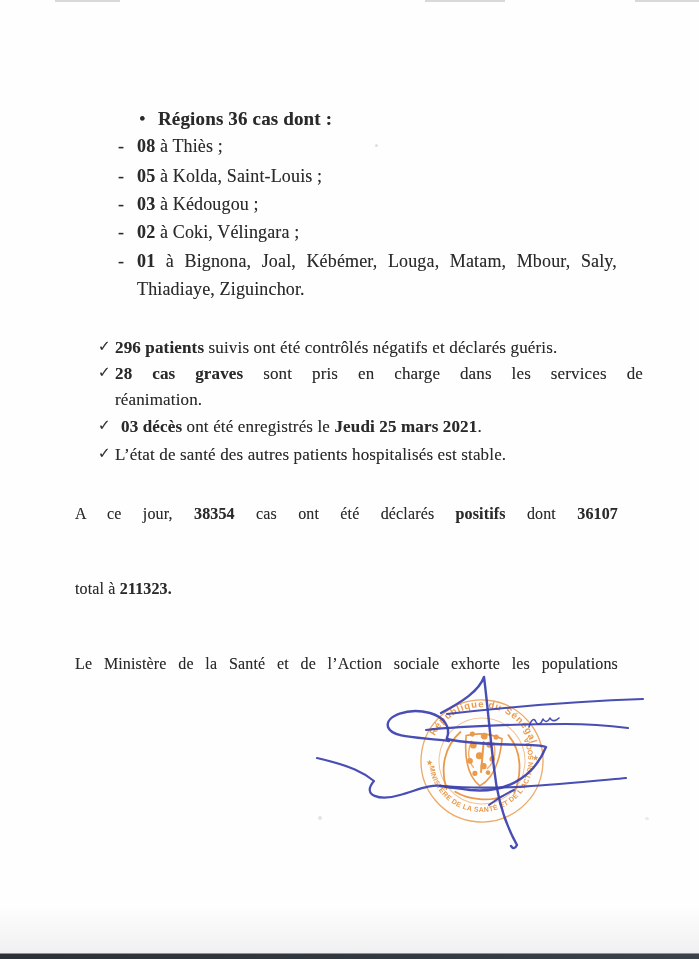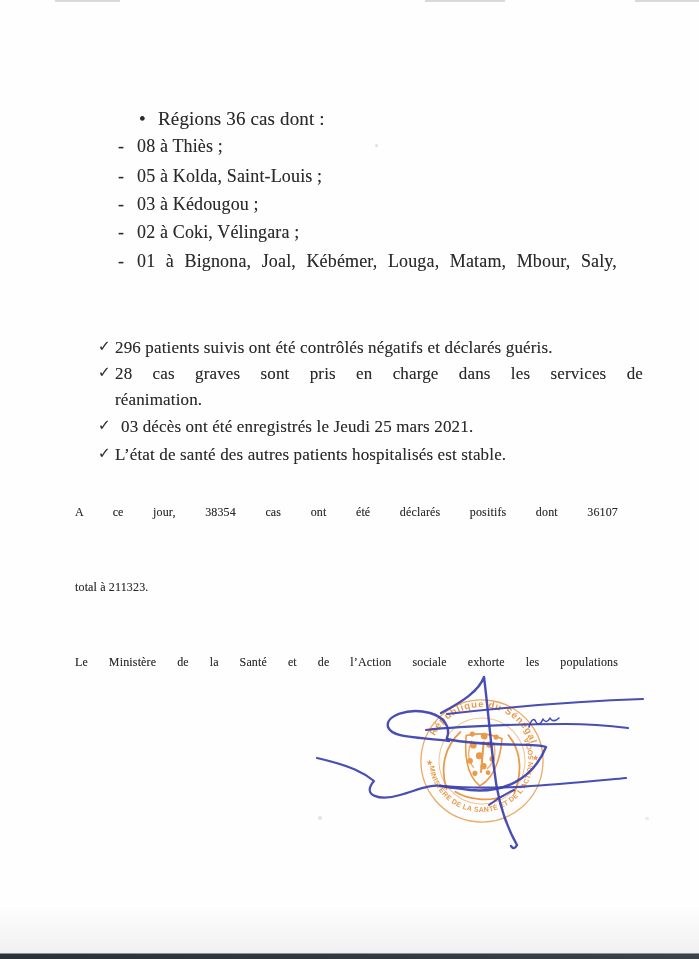--- a/index.html
+++ b/index.html
@@ -11,22 +11,22 @@
   }
   .row{
     position:absolute;line-height:1;white-space:nowrap;
     letter-spacing:.15px;
     text-shadow:0 0 .6px rgba(40,40,40,.38);
   }
   .row.just{white-space:normal;text-align:justify;text-align-last:justify;}
   .t-list{font-size:18px;}
   .t-head{font-size:19px;}
   .t-check{font-size:17px;}
-  .t-para{font-size:12px;}
-  .b{font-weight:normal;}
+  .t-para{font-size:16px;}
+  .b{font-weight:bold;}
   .marker{position:absolute;top:0;}
   .check-marker{font-family:"DejaVu Sans",sans-serif;font-size:15px;color:#333;}
   
   .top-smudge{position:absolute;top:0;height:2px;background:rgba(150,150,150,.35);}
   .bottom-wash{position:absolute;left:0;right:0;bottom:5px;height:48px;
     background:linear-gradient(#fefefe,#f0f0f2);}
   .bottom-bar{position:absolute;left:0;right:0;bottom:0;height:5px;
     background:linear-gradient(90deg,#2c3137,#343a41 60%,#3c4249);
     border-top:1px solid #8d9298;}
   .speck{position:absolute;border-radius:50%;opacity:.5;}
@@ -45,20 +45,21 @@
   <div class="top-smudge" style="left:425px;width:80px;"></div>
   <div class="top-smudge" style="left:635px;width:64px;"></div>
 
   <div class="row t-head" style="top:109px;left:158px"><span class="marker" style="left:-19px">•</span><span class="b">Régions 36 cas dont :</span></div>
 
   <div class="row t-list" style="top:137px;left:137px"><span class="marker" style="left:-19px">-</span><span class="b">08</span><span> à Thiès ;</span></div>
   <div class="row t-list" style="top:167px;left:137px"><span class="marker" style="left:-19px">-</span><span class="b">05</span><span> à Kolda, Saint-Louis ;</span></div>
   <div class="row t-list" style="top:195px;left:137px"><span class="marker" style="left:-19px">-</span><span class="b">03</span><span> à Kédougou ;</span></div>
   <div class="row t-list" style="top:223px;left:137px"><span class="marker" style="left:-19px">-</span><span class="b">02</span><span> à Coki, Vélingara ;</span></div>
   <div class="row t-list just" style="top:252px;left:137px;width:480px"><span class="marker" style="left:-19px">-</span><span class="b">01</span><span> à Bignona, Joal, Kébémer, Louga, Matam, Mbour, Saly,</span></div>
+  <div class="row t-list" style="top:280px;left:137px"><span>Thiadiaye, Ziguinchor.</span></div>
 
   <div class="row t-check" style="top:339px;left:115px"><span class="marker check-marker" style="left:-17px">✓</span><span class="b">296 patients</span><span> suivis ont été contrôlés négatifs et déclarés guéris.</span></div>
   <div class="row t-check just" style="top:365px;left:115px;width:528px"><span class="marker check-marker" style="left:-17px">✓</span><span class="b">28 cas graves</span><span> sont pris en charge dans les services de</span></div>
   <div class="row t-check" style="top:391px;left:115px"><span>réanimation.</span></div>
   <div class="row t-check" style="top:418px;left:121px"><span class="marker check-marker" style="left:-23px">✓</span><span class="b">03 décès</span><span> ont été enregistrés le </span><span class="b">Jeudi 25 mars 2021</span><span>.</span></div>
   <div class="row t-check" style="top:446px;left:115px"><span class="marker check-marker" style="left:-17px">✓</span><span>L’état de santé des autres patients hospitalisés est stable.</span></div>
 
   <div class="row t-para just" style="top:506px;left:75px;width:543px"><span>A ce jour, </span><span class="b">38354</span><span> cas ont été déclarés </span><span class="b">positifs</span><span> dont </span><span class="b">36107</span></div>
   <div class="row t-para" style="top:581px;left:75px"><span>total à </span><span class="b">211323.</span></div>
   <div class="row t-para just" style="top:656px;left:75px;width:543px"><span>Le Ministère de la Santé et de l’Action sociale exhorte les populations</span></div>

